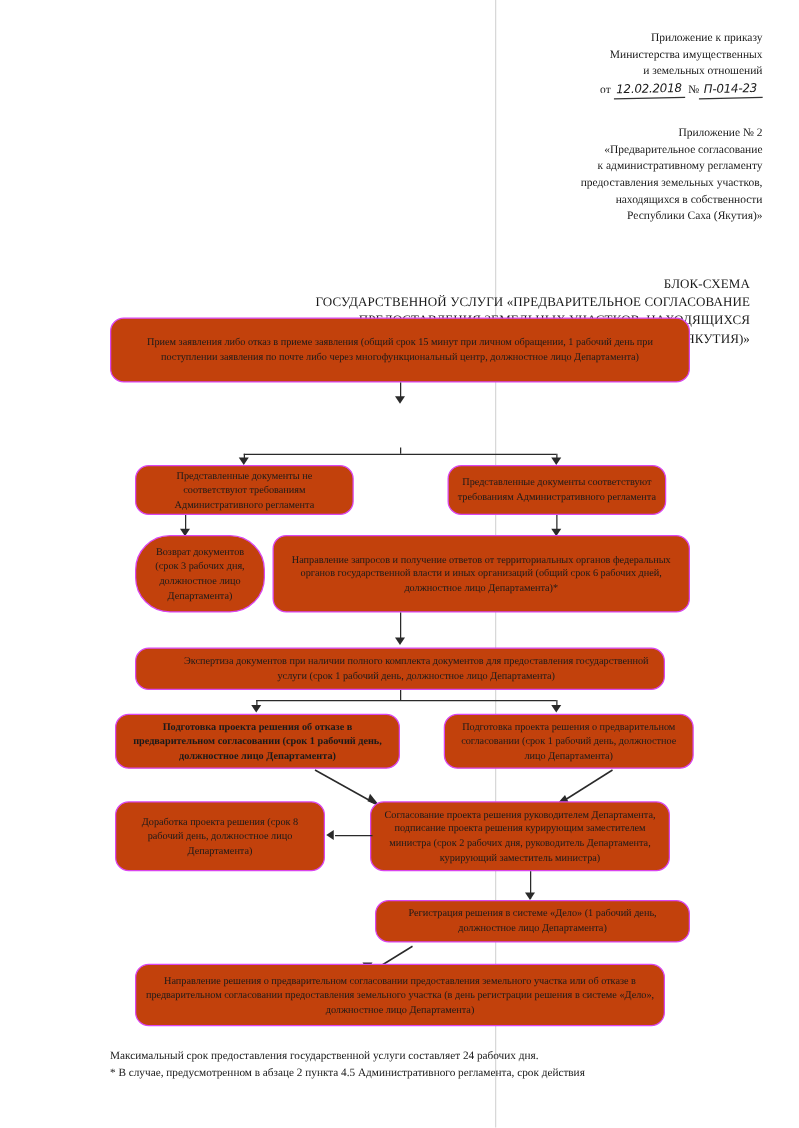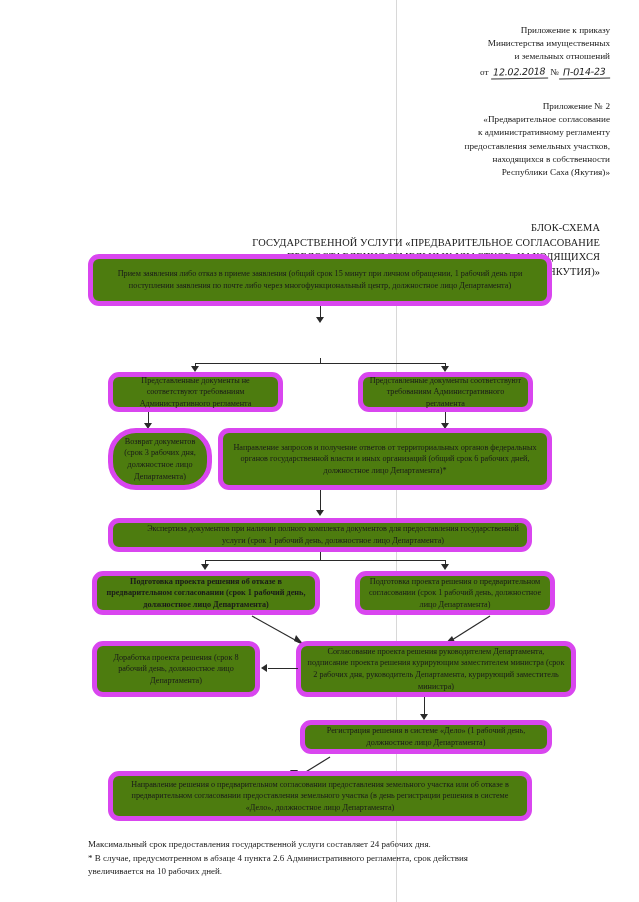--- a/index.html
+++ b/index.html
@@ -80,23 +80,23 @@
     line-height: 14.5px;
     letter-spacing: 0.1px;
     margin-top: 38px;
   }
   .title div { white-space: nowrap; }
 
   
   .box {
     position: absolute;
     box-sizing: border-box;
-    border: 5px solid #d946ef;
+    border: 1px solid #d946ef;
     border-radius: 11px;
-    background: #4d7c0f;
+    background: #c2410c;
     display: flex;
     align-items: center;
     justify-content: center;
     text-align: center;
     font-size: 8.2px;
     line-height: 11.6px;
     padding: 2px 6px;
   }
   .box span { display: block; width: 100%; }
 
@@ -239,21 +239,21 @@
     <line x1="490" y1="616" x2="444" y2="645" stroke="#2a2a2a" stroke-width="1.2"></line>
     <polygon points="444,645 455,642 452,636" fill="#2a2a2a"></polygon>
 
     <line x1="330" y1="757" x2="296" y2="778" stroke="#2a2a2a" stroke-width="1.2"></line>
   </svg>
 
   <div class="box" style="left:92px; top:641px; width:168px; height:56px;">
     <span>Доработка проекта решения (срок 8 рабочий день, должностное лицо Департамента)</span>
   </div>
 
-  <div class="box" style="left:296px; top:641px; width:280px; height:56px;">
+  <div class="box" style="left:296px; top:641px; width:240px; height:56px;">
     <span>Согласование проекта решения руководителем Департамента, подписание проекта решения курирующим заместителем министра (срок 2 рабочих дня, руководитель Департамента, курирующий заместитель министра)</span>
   </div>
 
   <div class="ln hln" style="left:268px; top:668px; width:30px;"></div>
   <div class="arrow-left" style="left:261px; top:664px;"></div>
 
   <div class="ln vln" style="left:424px; top:697px; height:22px;"></div>
   <div class="arrow-down" style="left:420px; top:714px;"></div>
 
   <div class="box" style="left:300px; top:720px; width:252px; height:34px;align-items:center;">
@@ -261,17 +261,16 @@
   </div>
 
   <div class="arrow-down" style="left:290px; top:770px;"></div>
 
   <div class="box" style="left:108px; top:771px; width:424px; height:50px;">
     <span>Направление решения о предварительном согласовании предоставления земельного участка или об отказе в предварительном   согласовании предоставления земельного участка (в день регистрации решения в системе «Дело», должностное лицо Департамента)</span>
   </div>
 
   <div class="footer">
     <div>Максимальный срок предоставления государственной услуги составляет 24 рабочих дня.</div>
-    <div>* В случае, предусмотренном в абзаце 4 пункта 2.6 Административного регламента, срок действия</div>
-    <div>увеличивается на 10 рабочих дней.</div>
+    <div>* В случае, предусмотренном в абзаце 2 пункта 4.5 Административного регламента, срок действия</div>
   </div>
 
 </div>
 
 </body></html>

